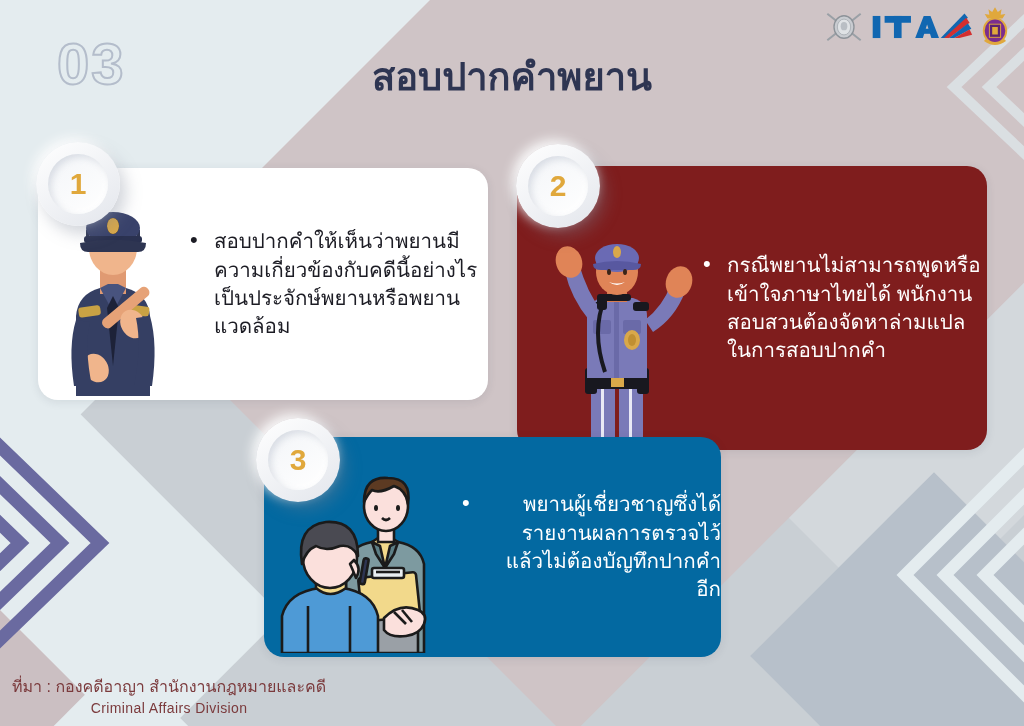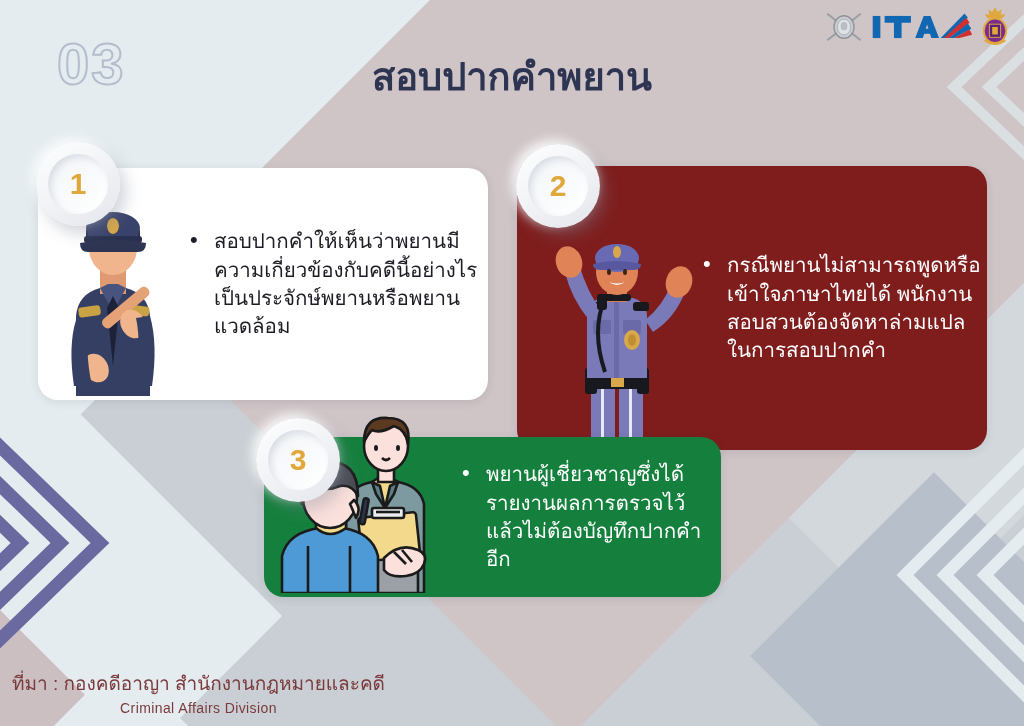--- a/index.html
+++ b/index.html
@@ -92,21 +92,21 @@
 
   
   .card {
     position:absolute; z-index:3;
     border-radius:20px;
     display:flex; align-items:center;
     box-shadow:0 2px 10px rgba(40,50,70,.10);
   }
   .card-1 { left:38px;  top:168px; width:450px; height:232px; background:#ffffff; }
   .card-2 { left:517px; top:166px; width:470px; height:284px; background:#7f1d1d; }
-  .card-3 { left:264px; top:437px; width:457px; height:160px; background:#15803d; }
+  .card-3 { left:264px; top:437px; width:457px; height:220px; background:#0369a1;text-align:right; }
 
   .card-art { flex:0 0 auto; align-self:flex-end; position:relative; }
 
   .card-text {
     font-size:20.5px; line-height:1.38; font-weight:400;
     position:relative; padding-left:26px;
   }
   .card-text::before {
     content:"•"; position:absolute; left:2px; top:-2px;
     font-size:22px; line-height:1.38;
@@ -139,21 +139,21 @@
   .badge-1 { left:36px;  top:142px; }
   .badge-2 { left:516px; top:144px; }
   .badge-3 { left:256px; top:418px; }
 
   
   .footer {
     position:absolute; left:12px; bottom:8px;
     z-index:5; color:#7b3a3c; text-align:center;
     line-height:1.45;
   }
-  .footer .f1 { font-size:19px; }
+  .footer .f1 { font-size:16px; }
   .footer .f2 { font-size:14px; letter-spacing:.4px; }
 </style>
 </head>
 <body>
 
 <div class="bg-layer">
   <div class="diag-grey-right"></div>
   <div class="diag-grey-top"></div>
   <div class="diag-pink"></div>
   <div class="pink-tri-left"></div>

